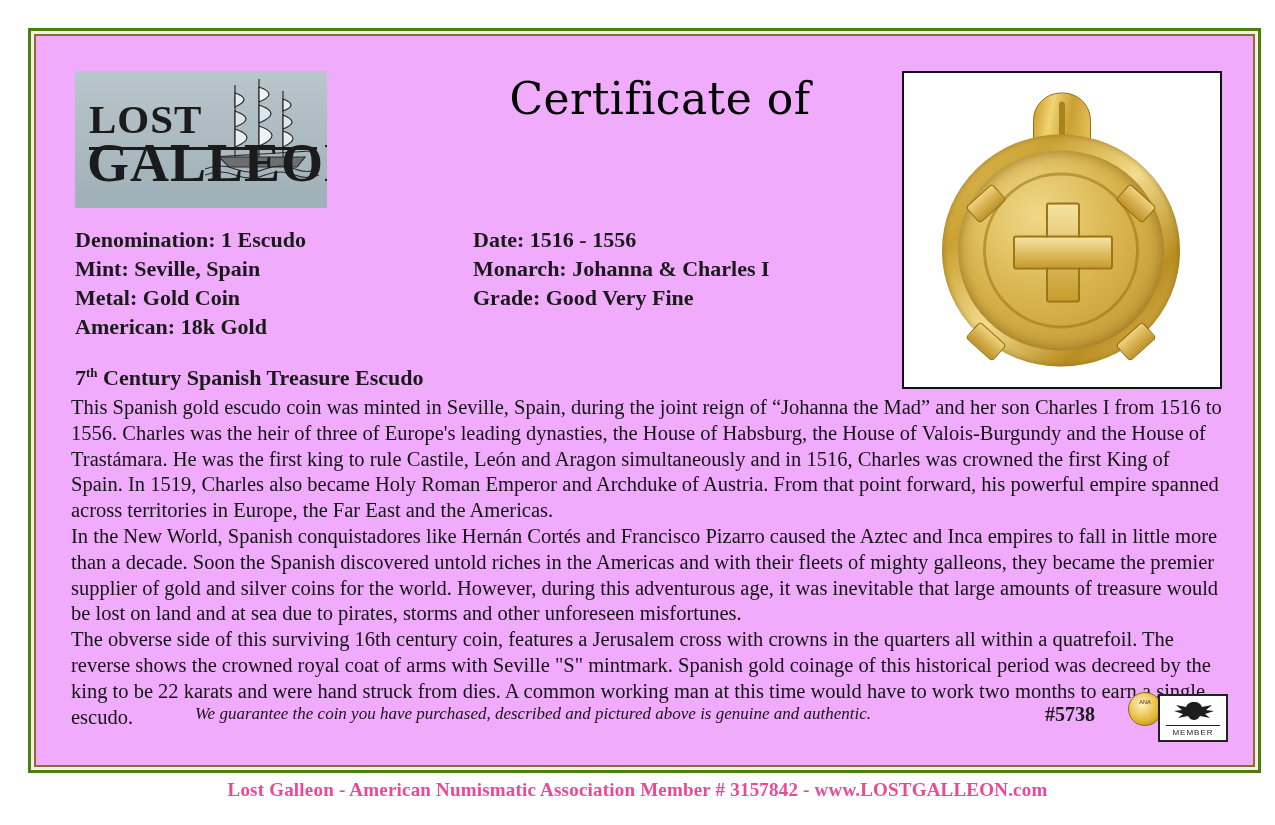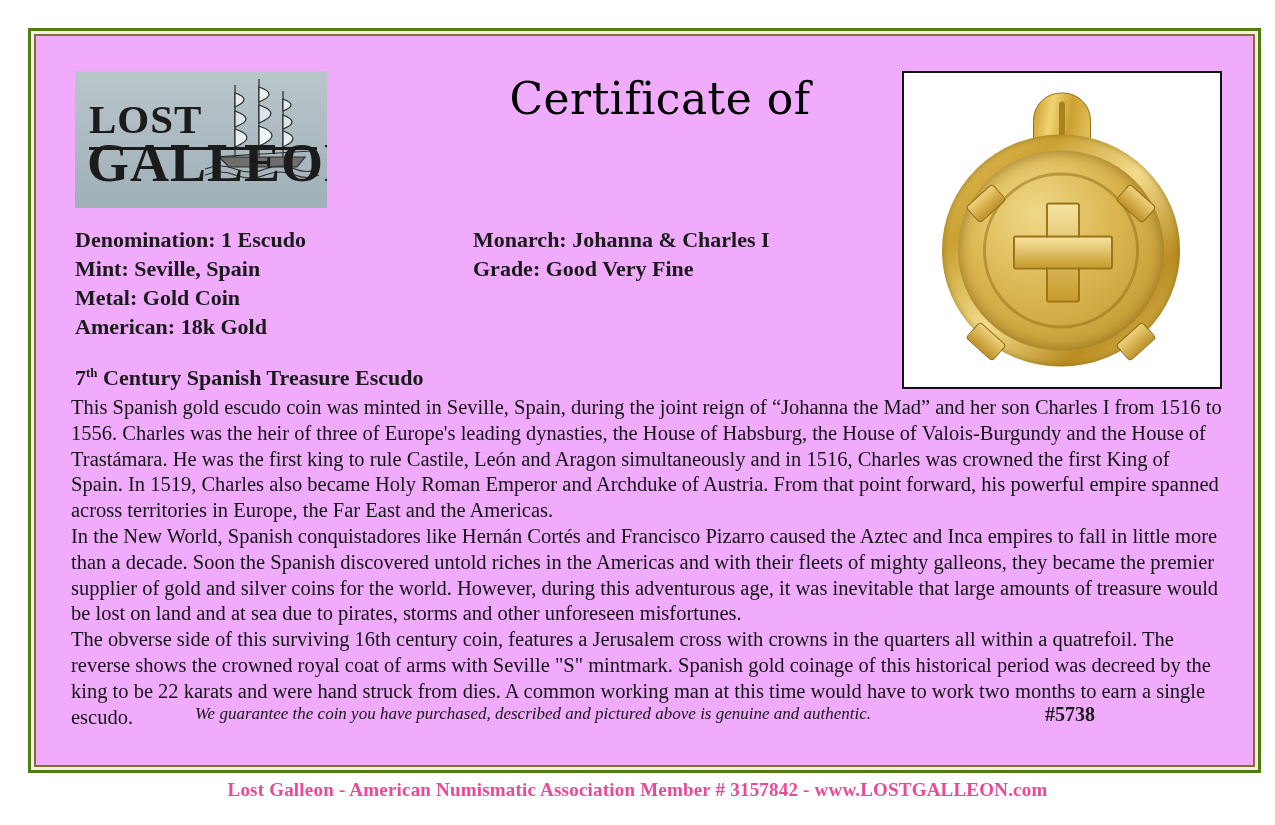--- a/index.html
+++ b/index.html
@@ -427,20 +427,24 @@
             <span>Metal:</span>
             <span>Gold Coin</span>
           </div>
           <div class="spec-row">
             <span>American:</span>
             <span>18k Gold</span>
           </div>
         </div>
         <div class="specs-col-right">
           <div class="spec-row">
+            <span>Date:</span>
+            <span>1516 - 1556</span>
+          </div>
+          <div class="spec-row">
             <span>Monarch:</span>
             <span>Johanna &amp; Charles I</span>
           </div>
           <div class="spec-row">
             <span>Grade:</span>
             <span>Good Very Fine</span>
           </div>
         </div>
       </div>
 
@@ -450,18 +454,30 @@
 
       <div class="body">
         <p>This Spanish gold escudo coin was minted in Seville, Spain, during the joint reign of “Johanna the Mad” and her son Charles I from 1516 to 1556. Charles was the heir of three of Europe's leading dynasties, the House of Habsburg, the House of Valois-Burgundy and the House of Trastámara. He was the first king to rule Castile, León and Aragon simultaneously and in 1516, Charles was crowned the first King of Spain. In 1519, Charles also became Holy Roman Emperor and Archduke of Austria. From that point forward, his powerful empire spanned across territories in Europe, the Far East and the Americas.</p>
         <p>In the New World, Spanish conquistadores like Hernán Cortés and Francisco Pizarro caused the Aztec and Inca empires to fall in little more than a decade. Soon the Spanish discovered untold riches in the Americas and with their fleets of mighty galleons, they became the premier supplier of gold and silver coins for the world. However, during this adventurous age, it was inevitable that large amounts of treasure would be lost on land and at sea due to pirates, storms and other unforeseen misfortunes.</p>
         <p>The obverse side of this surviving 16th century coin, features a Jerusalem cross with crowns in the quarters all within a quatrefoil. The reverse shows the crowned royal coat of arms with Seville "S" mintmark. Spanish gold coinage of this historical period was decreed by the king to be 22 karats and were hand struck from dies. A common working man at this time would have to work two months to earn a single escudo.</p>
       </div>
 
       <div class="guarantee">We guarantee the coin you have purchased, described and pictured above is genuine and authentic.</div>
       <div class="item-number">#5738</div>
 
+      <div class="ana-badge">
+        <div class="ana-seal">ANA</div>
+        <div class="ana-box">
+          <svg class="ana-eagle" viewBox="0 0 60 24">
+            <g fill="#1d1d1d">
+              <path d="M30 3 c4 0 7 2 8 5 l10 -2 l-6 5 l8 1 l-9 3 l5 4 l-10 -2 c-2 3 -4 4 -6 4 c-2 0 -4 -1 -6 -4 l-10 2 l5 -4 l-9 -3 l8 -1 l-6 -5 l10 2 c1 -3 4 -5 8 -5 z"></path>
+            </g>
+          </svg>
+          <div class="ana-member-line"></div>
+          <div class="ana-member">MEMBER</div>
+        </div>
+      </div>
 
     </div>
   </div>
 
   <div class="footer">Lost Galleon - American Numismatic Association Member # 3157842 - www.LOSTGALLEON.com</div>
 </div>
 
 </body></html>

